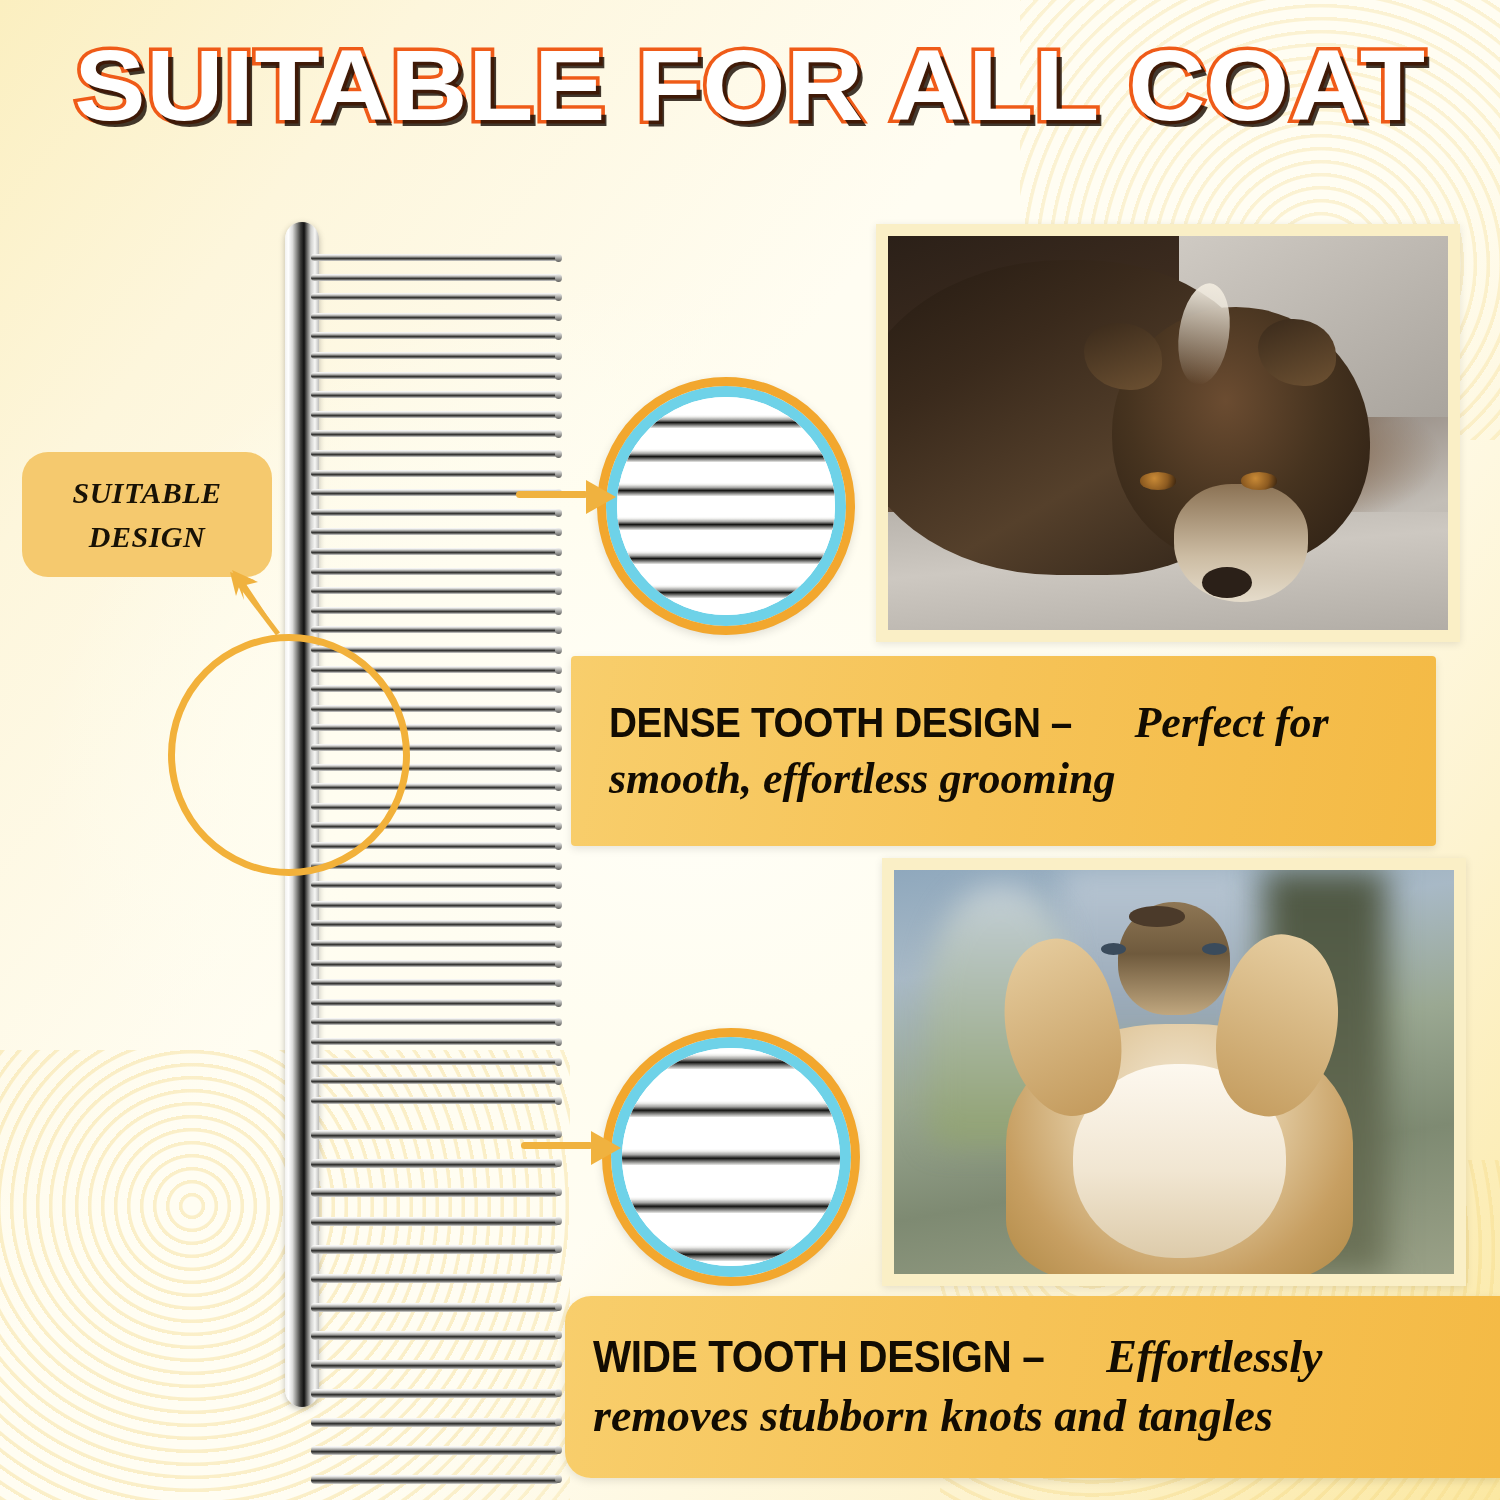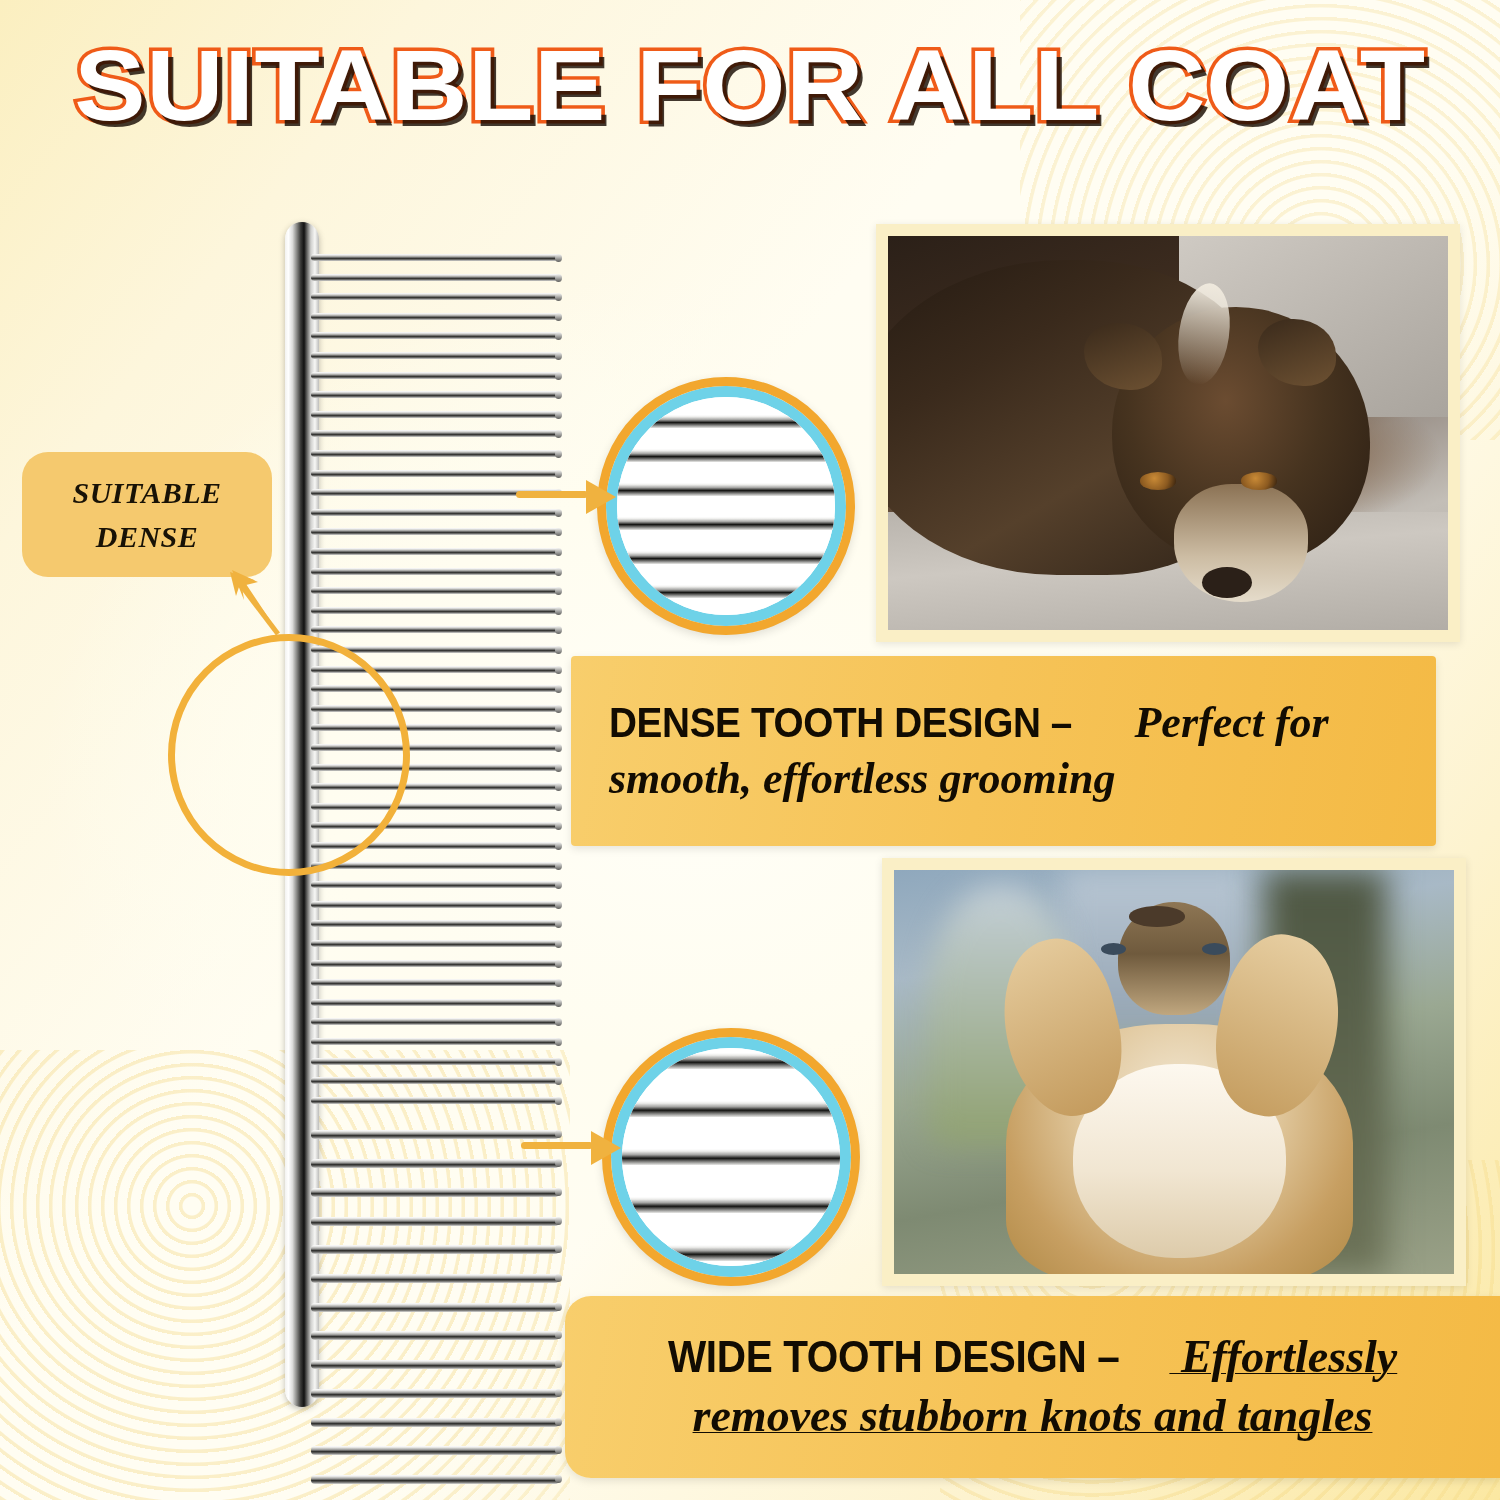--- a/index.html
+++ b/index.html
@@ -249,21 +249,21 @@
         <div class="tooth" style="top: 1166.79px; width: 248px; height: 9px;"></div>
         <div class="tooth" style="top: 1195.5px; width: 248px; height: 9px;"></div>
         <div class="tooth" style="top: 1224.21px; width: 248px; height: 9px;"></div>
         <div class="tooth" style="top: 1252.92px; width: 248px; height: 9px;"></div>
       </div>
   </div>
 
   <div id="ss-badge">
     <span>
       <span>SUITABLE</span><br>
-      <span>DENSE</span>
+      <span>DESIGN</span>
     </span>
   </div>
   <svg id="ss-arrow" viewBox="0 0 54 72">
     <path d="M50 66 L14 12 L8 30 L2 6 L26 14 L14 20 Z" fill="#F0B23F"></path>
     <path d="M6 10 L50 68" stroke="#F0B23F" stroke-width="5" fill="none"></path>
     <path d="M4 4 L30 16 L14 20 L16 34 Z" fill="#F0B23F"></path>
   </svg>
 
   <div class="mag ringonly" style="left:168px;top:634px;width:228px;height:228px;"></div>
 
@@ -325,18 +325,18 @@
       <div class="earr"></div>
       <div class="head2"></div>
       <div class="muzzle"></div>
       <div class="nose2"></div>
       <div class="eye2 l"></div>
       <div class="eye2 r"></div>
     </div>
   </div>
 
   <div class="caption" style="left:565px;top:1296px;width:935px;height:182px;border-radius:26px 0 0 26px;">
-    <div class="txt" style="text-align:center;width:100%;padding:0 28px;text-decoration:underline;">
+    <div class="txt" style="width:100%;padding:0 28px;">
       <span class="cap-strong" style="font-size:45px;">WIDE TOOTH DESIGN –</span><span class="cap-em" style="font-size:46px;"> Effortlessly removes stubborn knots and tangles</span>
     </div>
   </div>
 
 </div>
 
 </body></html>

